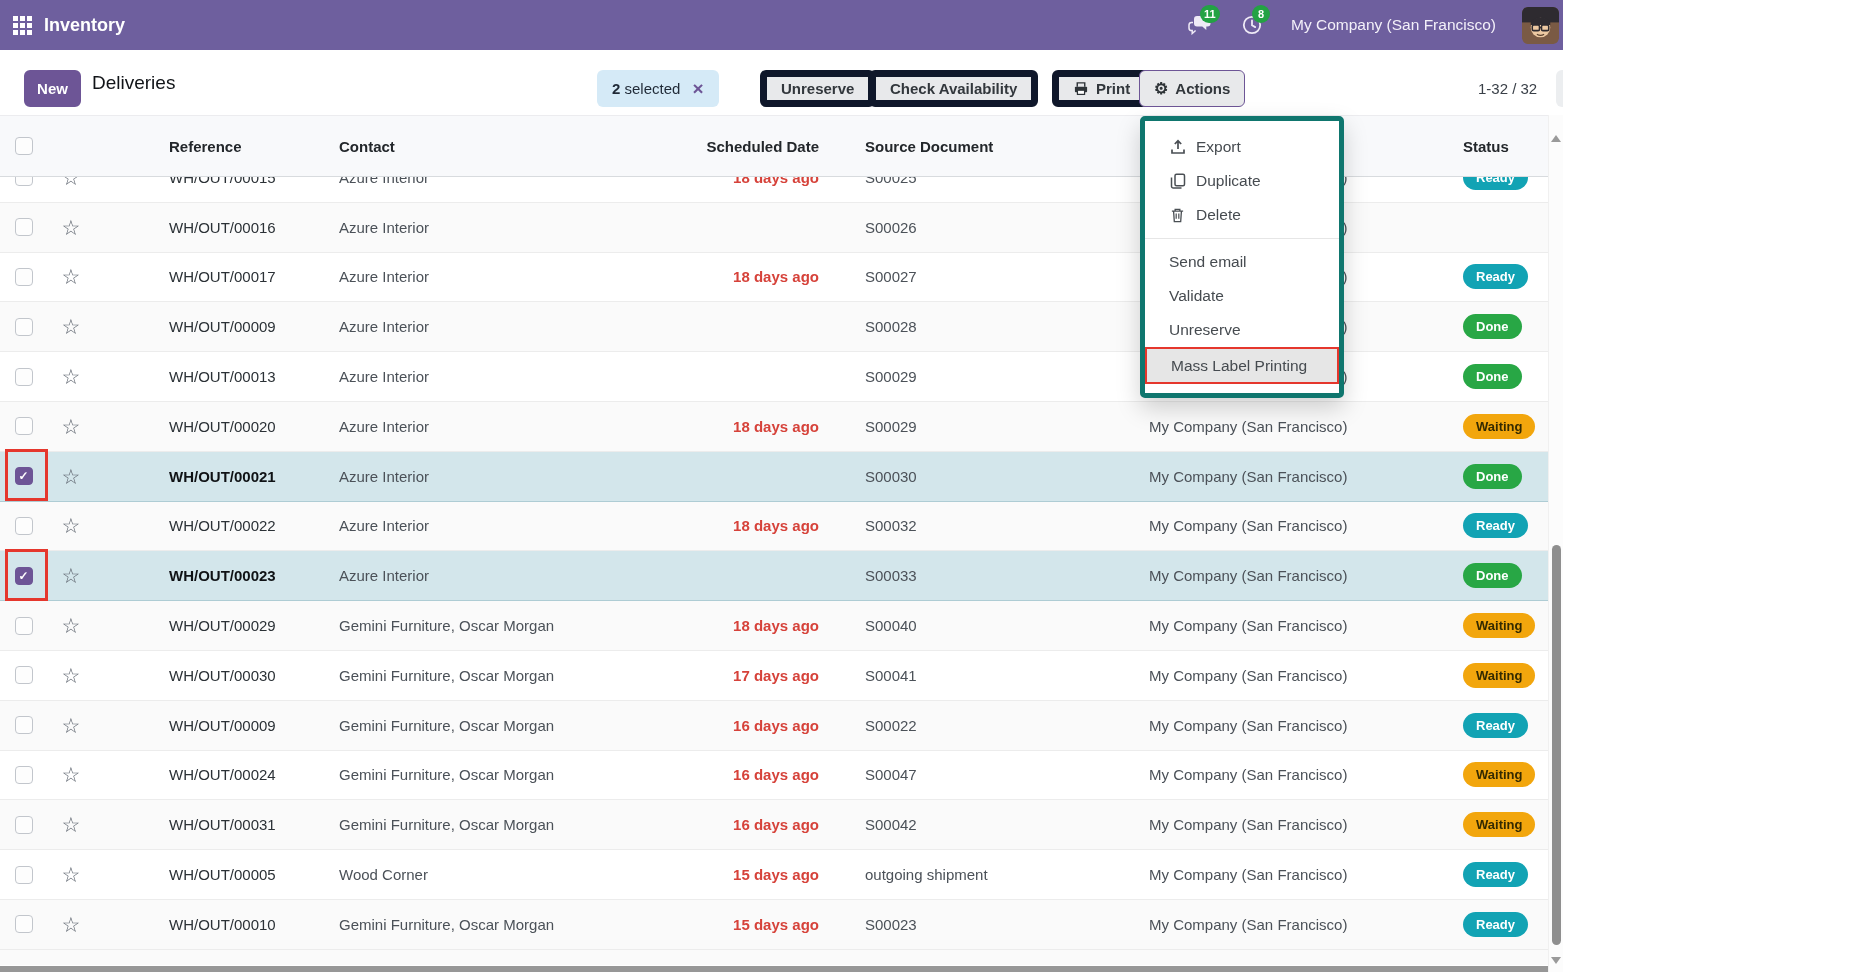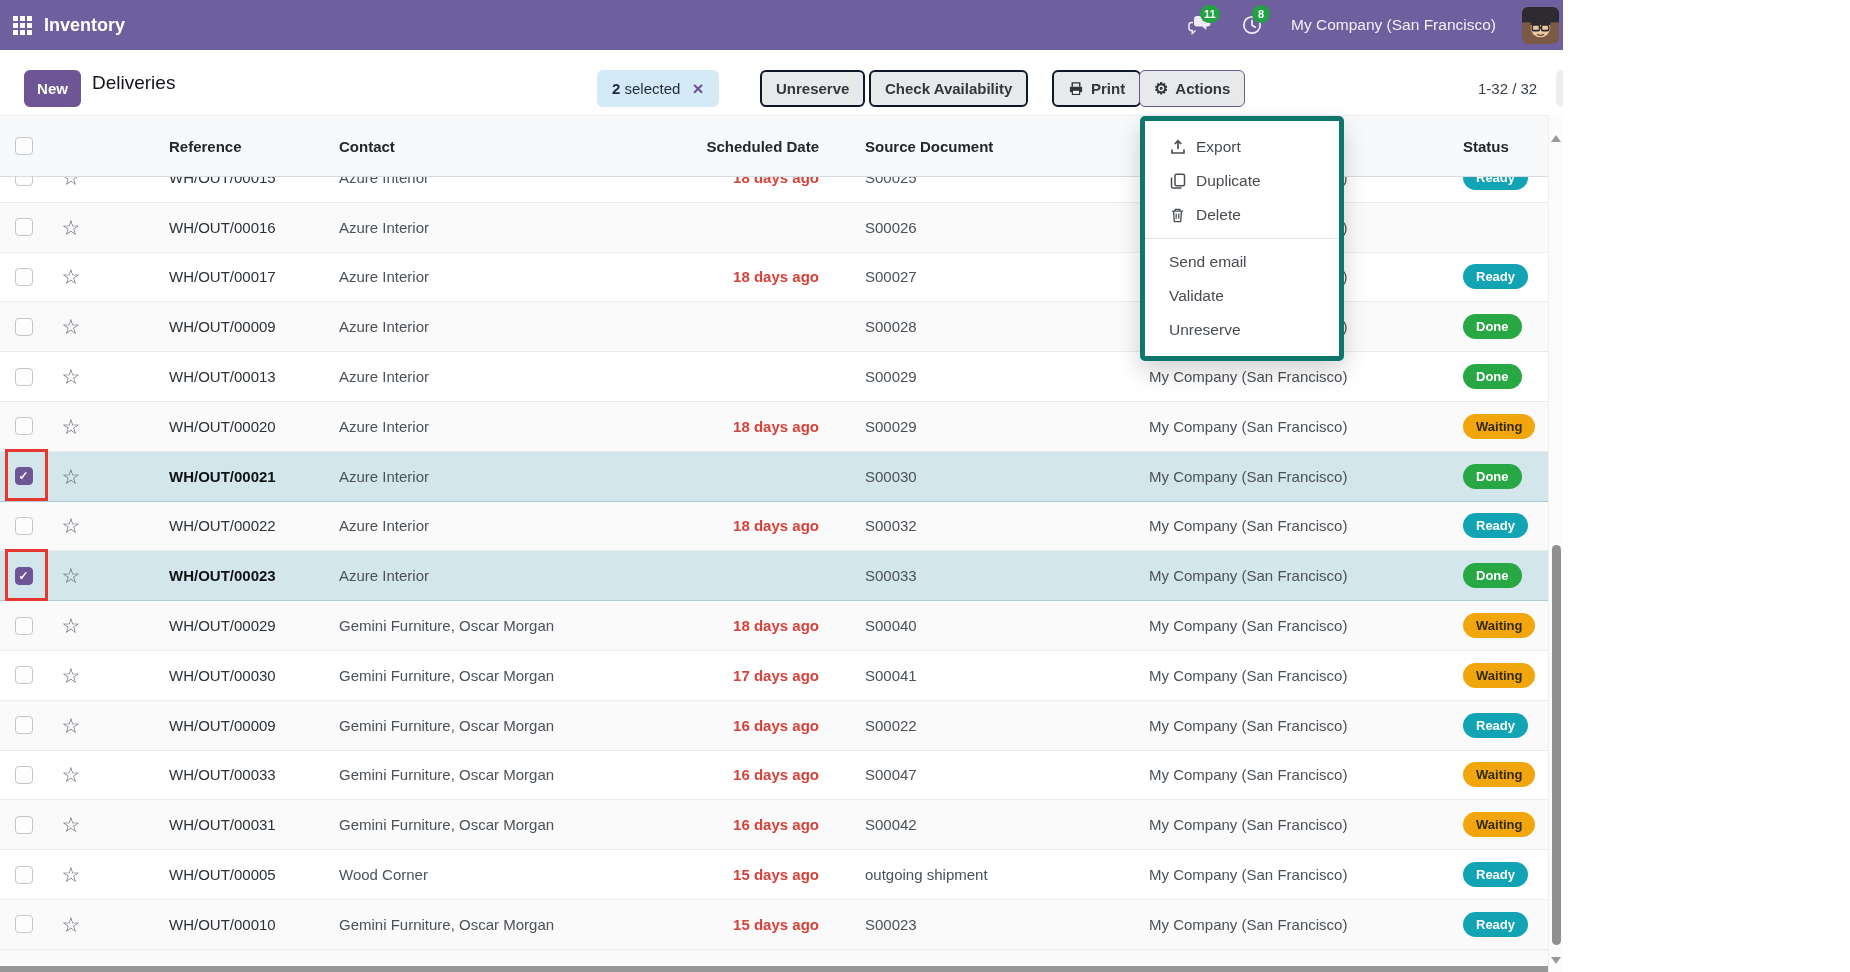--- a/index.html
+++ b/index.html
@@ -17,21 +17,21 @@
   .icon-badge-wrap { position:relative; width:26px; height:26px; display:flex; align-items:center; justify-content:center; }
   .count-badge { position:absolute; top:-7px; left:13px; min-width:18px; height:18px; padding:0 4px;
     border-radius:9px; background:#23a244; color:#fff; font-size:11px; font-weight:700;
     display:flex; align-items:center; justify-content:center; }
   .company-name { font-size:15.5px; color:#f3f0f9; }
   .avatar { width:37px; height:37px; border-radius:6px; overflow:hidden; display:block; }
 
   
   .controlbar { position:absolute; left:0; top:50px; width:100%; height:65px; background:#fff; }
   .btn { position:absolute; top:20px; height:37px; display:inline-flex; align-items:center; gap:7px;
-    padding:0 14px; background:#e8e9eb; border:2px solid #0f172a; border-radius:6px;
+    padding:0 14px; background:#e8e9eb; border:7px solid #0f172a; border-radius:6px;
     font-size:15px; font-weight:600; color:#32373c; cursor:pointer; white-space:nowrap; }
   .btn-new { left:24px; background:#6d5596; border-color:#6d5596; color:#fff; width:57px; justify-content:center; }
   .breadcrumb { position:absolute; left:92px; top:0; height:65px; display:flex; align-items:center;
     font-size:19px; color:#111418; }
   .sel-pill { position:absolute; left:597px; top:20px; height:37px; display:flex; align-items:center;
     gap:12px; padding:0 15px; background:#d5eaf7; border-radius:6px; font-size:15px; color:#1f2936; }
   .sel-pill .cnt { font-weight:700; }
   .sel-x { color:#6d5596; font-size:19px; font-weight:700; cursor:pointer; line-height:1; }
   .btn-unreserve { left:760px; } .btn-checkavail { left:869px; } .btn-print { left:1052px; }
   .btn-actions { left:1139px; border:1px solid #6d5596; }
@@ -432,21 +432,21 @@
         <div class="cell c-status"><span class="badge" style="background: rgb(18, 163, 180); color: rgb(255, 255, 255);">Ready</span></div>
         <div class="cell "></div>
       </div>
       <div class="trow grid-cols">
         <div class="cell c-check">
           <span class="cb"></span>
         </div>
         <div class="cell c-star">
           <span class="star">☆</span>
         </div>
-        <div class="cell c-ref ref">WH/OUT/00033</div>
+        <div class="cell c-ref ref">WH/OUT/00024</div>
         <div class="cell c-contact">Gemini Furniture, Oscar Morgan</div>
         <div class="cell c-sched overdue" style="color: rgb(214, 66, 58);">16 days ago</div>
         <div class="cell c-source">S00047</div>
         <div class="cell c-company">My Company (San Francisco)</div>
         <div class="cell c-status"><span class="badge" style="background: rgb(242, 166, 13); color: rgb(52, 42, 0);">Waiting</span></div>
         <div class="cell "></div>
       </div>
       <div class="trow grid-cols stripe">
         <div class="cell c-check">
           <span class="cb"></span>
@@ -534,17 +534,20 @@
       <div class="dd-sep"></div>
       <div class="dd-item">
         <span>Send email</span>
       </div>
       <div class="dd-item">
         <span>Validate</span>
       </div>
       <div class="dd-item">
         <span>Unreserve</span>
       </div>
+      <div class="dd-item highlight" style="border-color: rgb(229, 55, 45);">
+        <span>Mass Label Printing</span>
+      </div>
     </div>
 
 <div class="anno-box" style="border-color: rgb(229, 55, 45); top: 449px;"></div>
     <div class="anno-box" style="border-color: rgb(229, 55, 45); top: 548.6px;"></div>
   </div>
 
 </body></html>

